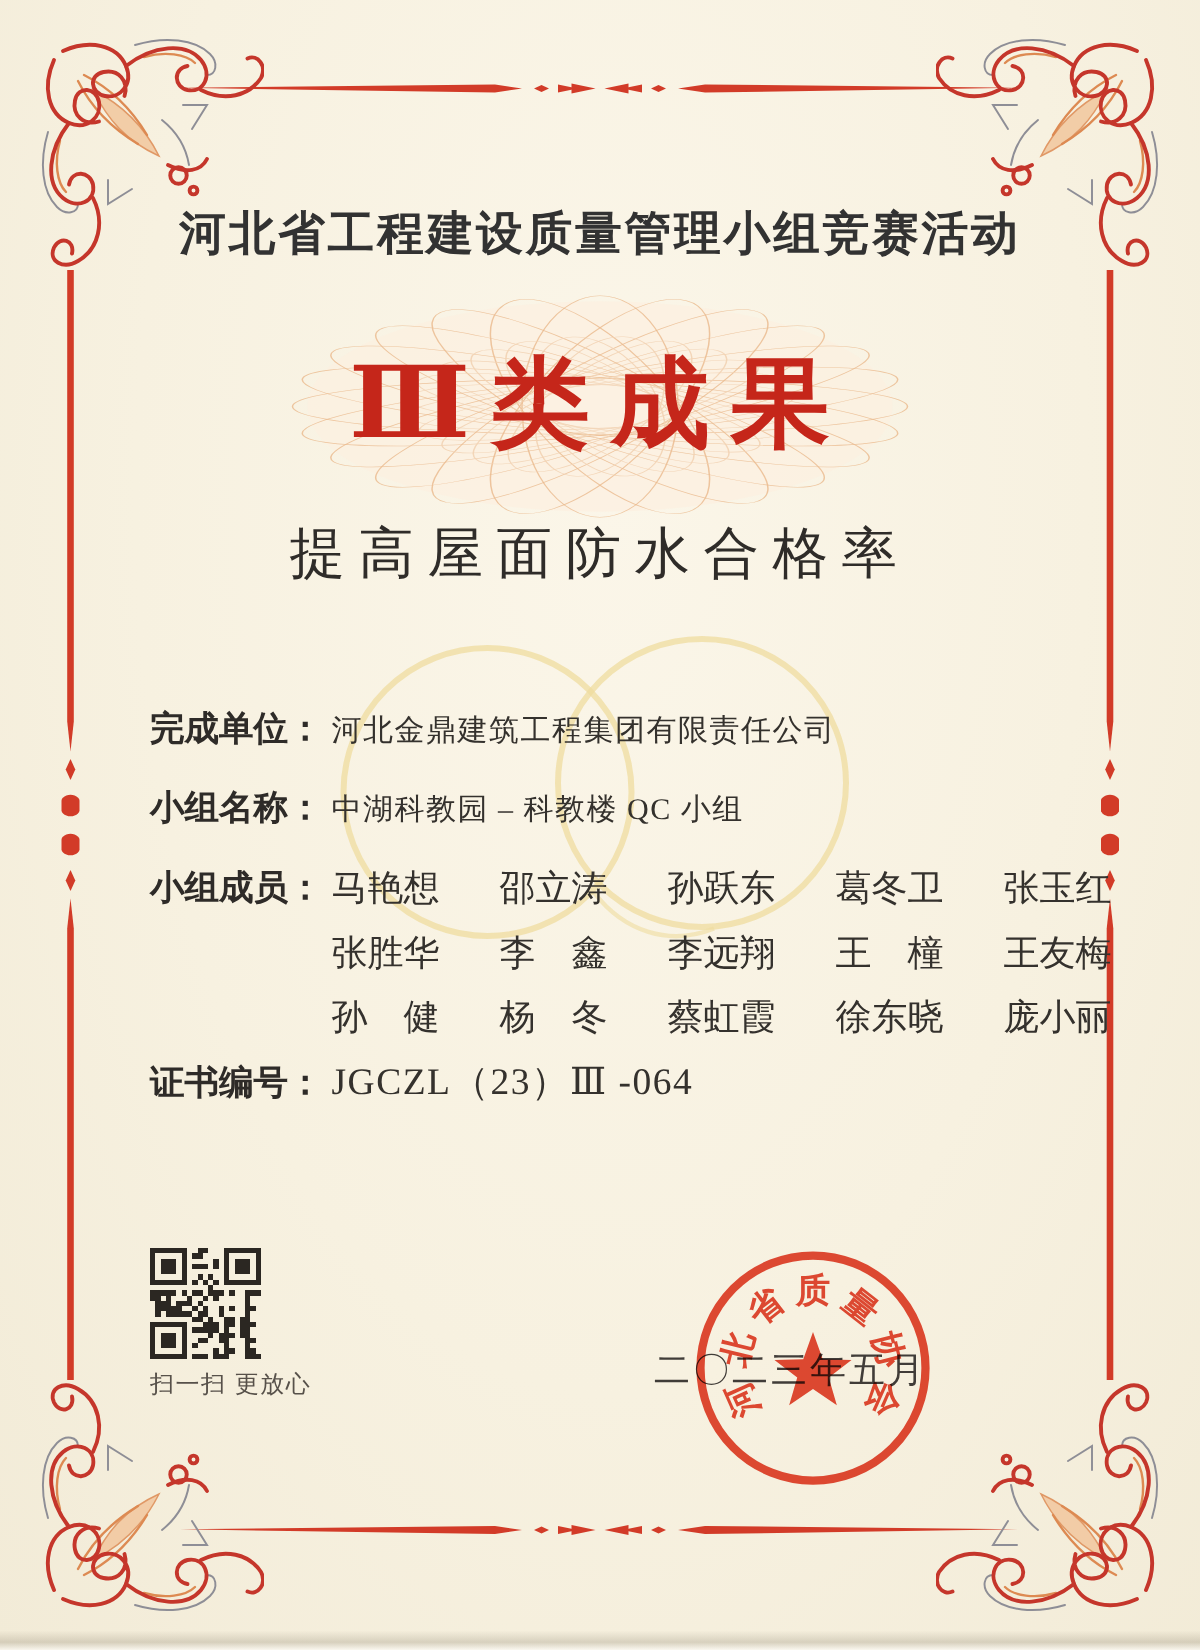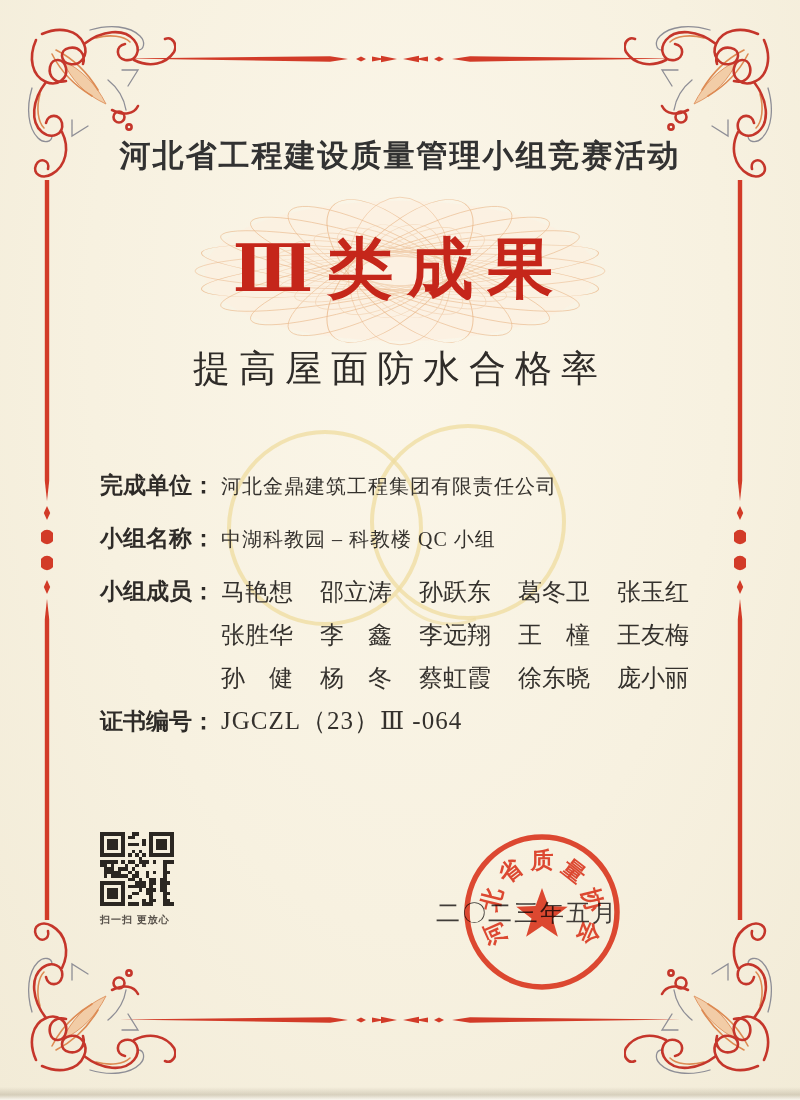--- a/index.html
+++ b/index.html
@@ -38,27 +38,27 @@
     font-size:37px;letter-spacing:9px;color:#2f2c29;}
   .row{position:absolute;left:100px;display:flex;align-items:baseline;z-index:2;}
   .lbl{font-family:"Liberation Sans","DejaVu Sans",sans-serif;font-weight:700;
     font-size:23px;color:#2e2b28;flex:none;}
   .val{font-size:20px;color:#34312d;letter-spacing:1px;margin-left:6px;}
   .row-unit{top:470px;}
   .row-team{top:523px;}
   .row-members{top:576px;align-items:flex-start;}
   .row-cert{top:704px;text-align:center;}
   .member-grid{margin-left:6px;}
-  .mrow{display:flex;gap:23px;height:43px;align-items:baseline;}
+  .mrow{display:flex;gap:36px;height:43px;align-items:baseline;}
   .mcell{width:76px;font-size:24px;color:#34312d;white-space:pre;flex:none;}
   .cert-val{font-size:25px;letter-spacing:1px;}
   
   .qr-block{position:absolute;left:100px;top:832px;z-index:2;}
   .qr-caption{margin-top:7px;font-family:"Liberation Sans","DejaVu Sans",sans-serif;
-    font-weight:700;font-size:10px;letter-spacing:1px;color:#57514a;}
+    font-weight:400;font-size:16px;letter-spacing:1px;color:#57514a;}
   
   .date{position:absolute;left:436px;top:897px;z-index:2;font-size:24px;
     letter-spacing:2px;color:#403c38;}
   .seal{position:absolute;left:457px;top:827px;width:170px;height:170px;z-index:3;
     mix-blend-mode:multiply;opacity:.92;}
   .seal-ring{fill:none;stroke:#e23c26;stroke-width:5.5;}
   .seal-char{font-family:"Liberation Sans","DejaVu Sans",sans-serif;font-weight:700;
     font-size:23px;fill:#e23c26;}
   .seal-star{fill:#e23c26;}
   .scan-edge{position:absolute;left:0;right:0;bottom:0;height:13px;z-index:4;

